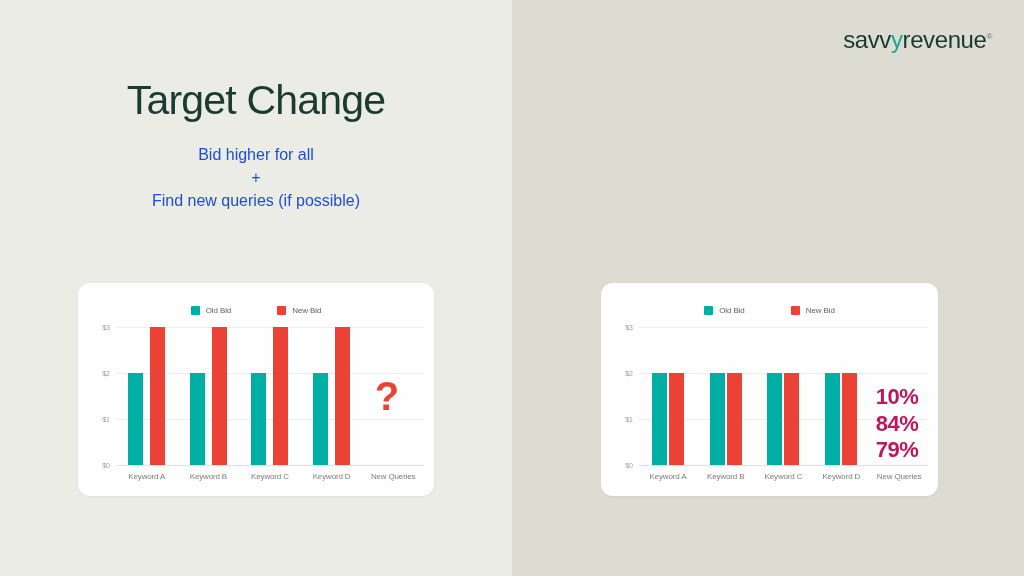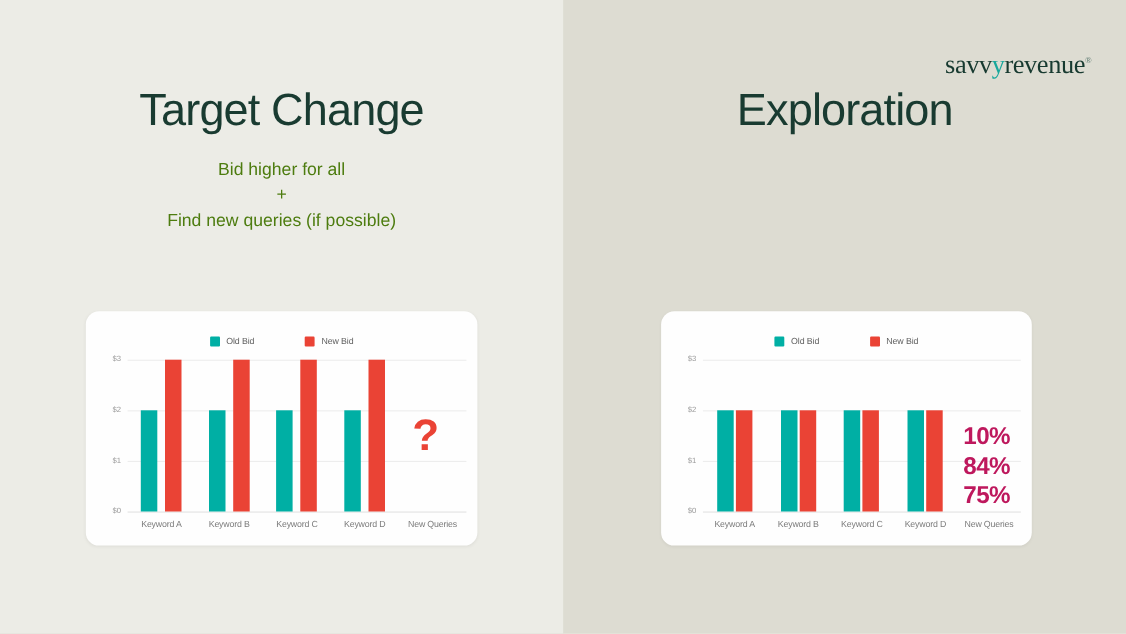--- a/index.html
+++ b/index.html
@@ -29,28 +29,27 @@
   }
   .panel-right {
     width: 512px;
     height: 576px;
     background: #dddcd2;
   }
 
   
   .logo {
     position: absolute;
-    top: 46px;
+    top: 26px;
     right: 32px;
     font-size: 24px;
     letter-spacing: -0.4px;
     color: #173a30;
     font-weight: 400;
     white-space: nowrap;
-    font-family: Liberation Serif, serif;
   }
   .logo .logo-y { color: #18a89c; }
   .logo .logo-tm {
     font-size: 8px;
     vertical-align: super;
     color: #5c7a70;
   }
 
   
   .col {
@@ -68,21 +67,21 @@
   .heading {
     color: #193b31;
     font-size: 41px;
     font-weight: 400;
     letter-spacing: -0.8px;
     line-height: 1;
     margin-top: 80px;
     white-space: nowrap;
   }
   .subhead {
-    color: #4d7c0f;
+    color: #1d4ed8;
     font-size: 16px;
     line-height: 1.45;
     text-align: center;
     margin-top: 22px;
     white-space: pre-line;
   }
 
   
   .card {
     background: #fefefe;
@@ -297,21 +296,20 @@
             <span class="qmark">?</span>
           </div>
           <span class="xlabel">New Queries</span>
         </div>
       </div>
     </div>
   </div>
 </div>
 
 <div class="col col-right">
-  <div class="heading">Exploration</div>
 </div>
 
 <div class="card card-right">
   <div class="chart-inner">
     <div class="legend">
       <div class="legend-item">
         <span class="legend-swatch" style="background:#00afa4"></span>
         <span class="legend-label">Old Bid</span>
       </div>
       <div class="legend-item">
@@ -356,20 +354,20 @@
           <div class="pair" style="gap:2px">
             <div class="bar bar-old" style="height:66.66%"></div>
             <div class="bar bar-new" style="height:66.66%"></div>
           </div>
           <span class="xlabel">Keyword D</span>
         </div>
         <div class="group">
           <div class="annot-pcts">
             <span class="pct">10%</span>
             <span class="pct">84%</span>
-            <span class="pct">75%</span>
+            <span class="pct">79%</span>
           </div>
           <span class="xlabel">New Queries</span>
         </div>
       </div>
     </div>
   </div>
 </div>
 
 </body></html>

